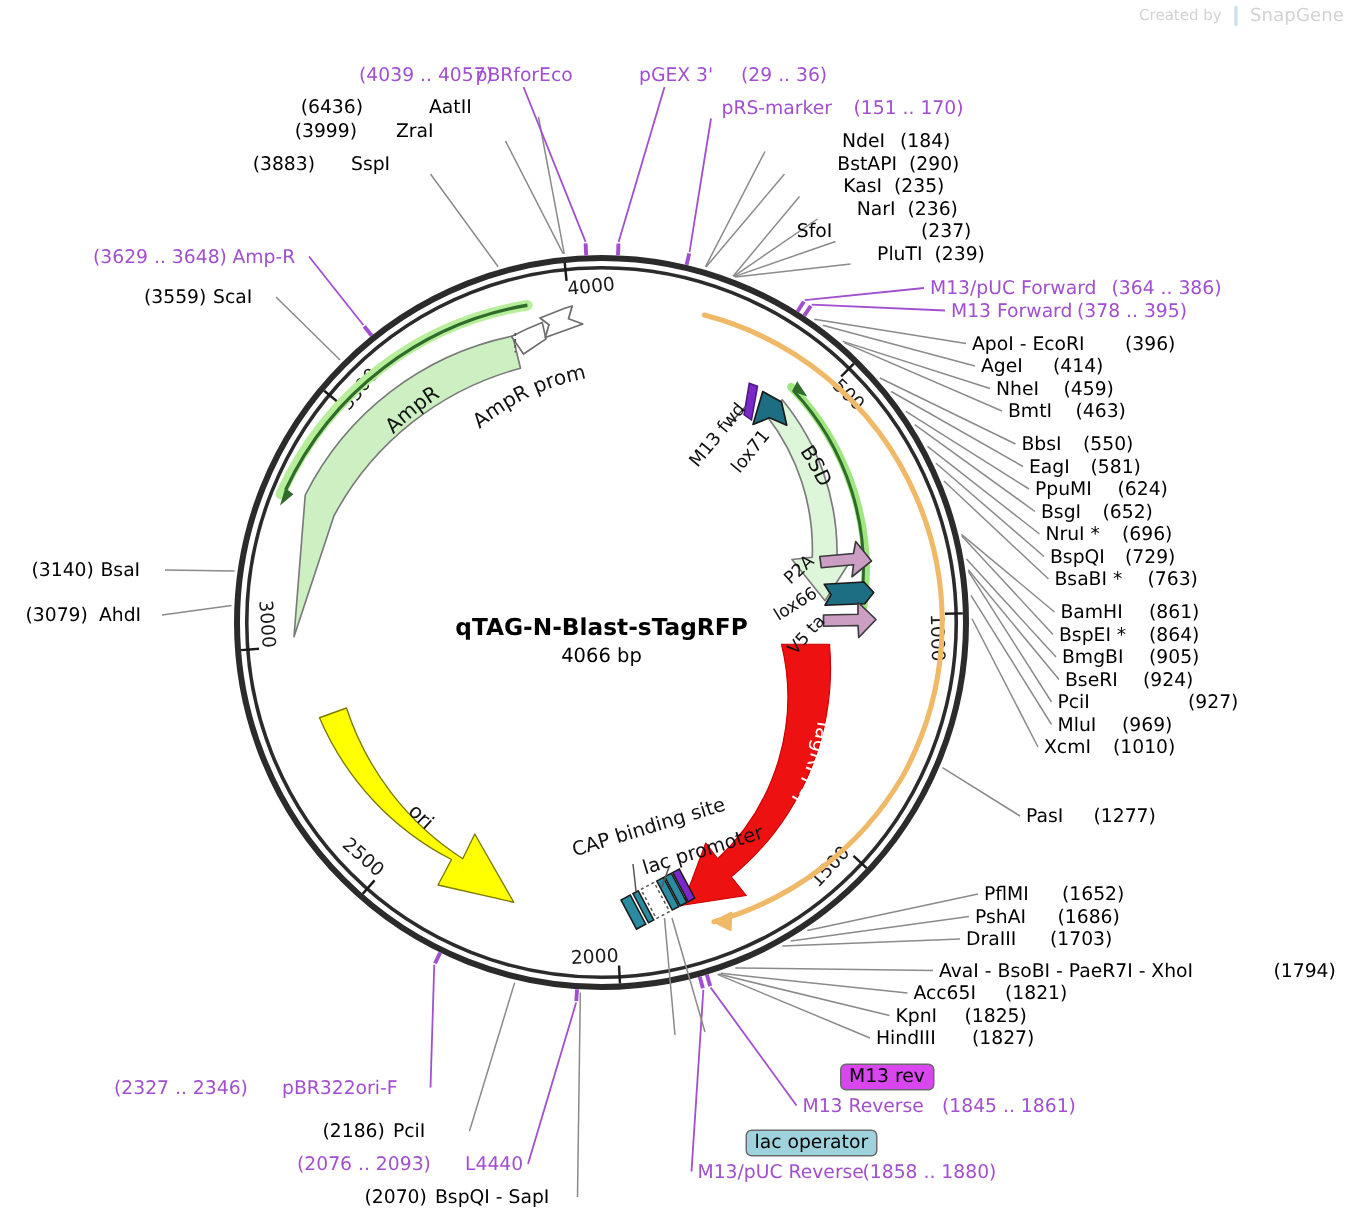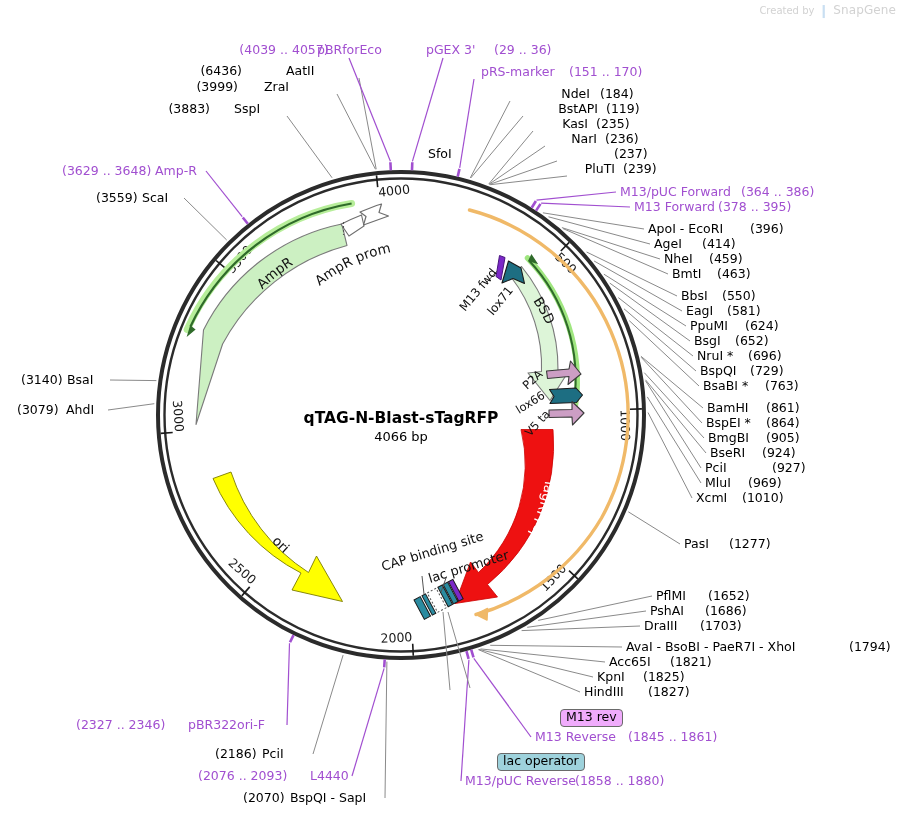--- a/index.html
+++ b/index.html
@@ -11,21 +11,21 @@
   .wm .bi{color:#c9dff2;font-size:13px;line-height:1;}
   .wm .bn{color:#d2d2d2;font-size:12px;font-weight:400;letter-spacing:.1px;}
   
   .lbl{position:absolute;white-space:nowrap;font-size:12.5px;line-height:1;}
   .enz{font-weight:normal;color:#000;}
   .pos{font-weight:normal;color:#000;}
   .pur{color:#a14fd0;font-weight:normal;}
   .r{text-align:right;}
   .badge{position:absolute;white-space:nowrap;font-size:12.5px;padding:1px 5px 2px 5px;
          border:1px solid #6a6a6a;border-radius:4px;line-height:1;}
-  .badge-m13{background:#f0abfc;color:#000;}
+  .badge-m13{background:#d946ef;color:#000;}
   .badge-lac{background:#9ed2dc;color:#000;}
 </style>
 </head>
 <body>
 
 <svg id="map" viewBox="0 0 904 818">
   <defs>
     <marker id="none"></marker>
   </defs>
 
@@ -281,29 +281,29 @@
 <div class="lbl" style="left:426px;top:44px"><span class="pur">pGEX 3'</span></div>
 <div class="lbl" style="left:494px;top:44px"><span class="pur">(29 .. 36)</span></div>
 
 <div class="lbl" style="left:481px;top:66px"><span class="pur">pRS-marker</span></div>
 <div class="lbl" style="left:569px;top:66px"><span class="pur">(151 .. 170)</span></div>
 
 <div class="lbl r" style="left:440px;top:88px;width:150px;text-align:right"><span class="enz">NdeI</span></div>
 <div class="lbl" style="left:600px;top:88px"><span class="pos">(184)</span></div>
 
 <div class="lbl r" style="left:440px;top:103px;width:158px;text-align:right"><span class="enz">BstAPI</span></div>
-<div class="lbl" style="left:606px;top:103px"><span class="pos">(119)</span></div>
+<div class="lbl" style="left:606px;top:103px"><span class="pos">(290)</span></div>
 
 <div class="lbl r" style="left:440px;top:118px;width:148px;text-align:right"><span class="enz">KasI</span></div>
 <div class="lbl" style="left:596px;top:118px"><span class="pos">(235)</span></div>
 
 <div class="lbl r" style="left:440px;top:133px;width:157px;"><span class="enz">NarI</span></div>
 <div class="lbl" style="left:605px;top:133px"><span class="pos">(236)</span></div>
 
-<div class="lbl r" style="left:428px;top:148px;width:166px;text-align:left"><span class="enz">SfoI</span></div>
+<div class="lbl r" style="left:460px;top:148px;width:166px;text-align:center"><span class="enz">SfoI</span></div>
 <div class="lbl" style="left:614px;top:148px"><span class="pos">(237)</span></div>
 
 <div class="lbl r" style="left:440px;top:163px;width:175px;text-align:right"><span class="enz">PluTI</span></div>
 <div class="lbl" style="left:623px;top:163px"><span class="pos">(239)</span></div>
 
 <div class="lbl" style="left:620px;top:186px"><span class="pur">M13/pUC Forward</span></div>
 <div class="lbl" style="left:741px;top:186px"><span class="pur">(364 .. 386)</span></div>
 
 <div class="lbl" style="left:634px;top:201px"><span class="pur">M13 Forward</span></div>
 <div class="lbl" style="left:718px;top:201px"><span class="pur">(378 .. 395)</span></div>
@@ -347,21 +347,21 @@
 <div class="lbl" style="left:706px;top:417px"><span class="enz">BspEI *</span></div>
 <div class="lbl" style="left:766px;top:417px"><span class="pos">(864)</span></div>
 
 <div class="lbl" style="left:708px;top:432px"><span class="enz">BmgBI</span></div>
 <div class="lbl" style="left:766px;top:432px"><span class="pos">(905)</span></div>
 
 <div class="lbl" style="left:710px;top:447px"><span class="enz">BseRI</span></div>
 <div class="lbl" style="left:762px;top:447px"><span class="pos">(924)</span></div>
 
 <div class="lbl" style="left:705px;top:462px"><span class="enz">PciI</span></div>
-<div class="lbl" style="left:772px;top:462px"><span class="pos">(927)</span></div>
+<div class="lbl" style="left:792px;top:462px"><span class="pos">(927)</span></div>
 
 <div class="lbl" style="left:705px;top:477px"><span class="enz">MluI</span></div>
 <div class="lbl" style="left:748px;top:477px"><span class="pos">(969)</span></div>
 
 <div class="lbl" style="left:696px;top:492px"><span class="enz">XcmI</span></div>
 <div class="lbl" style="left:742px;top:492px"><span class="pos">(1010)</span></div>
 
 <div class="lbl" style="left:684px;top:538px"><span class="enz">PasI</span></div>
 <div class="lbl" style="left:729px;top:538px"><span class="pos">(1277)</span></div>
 

